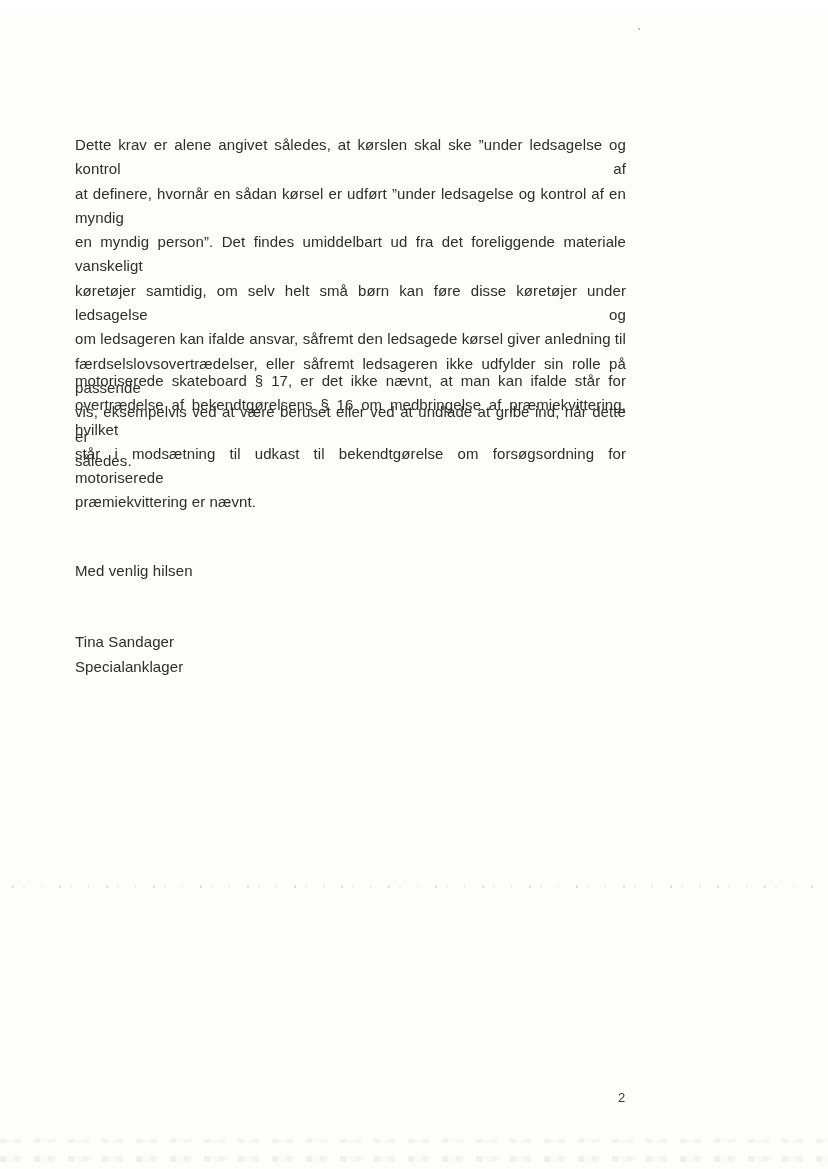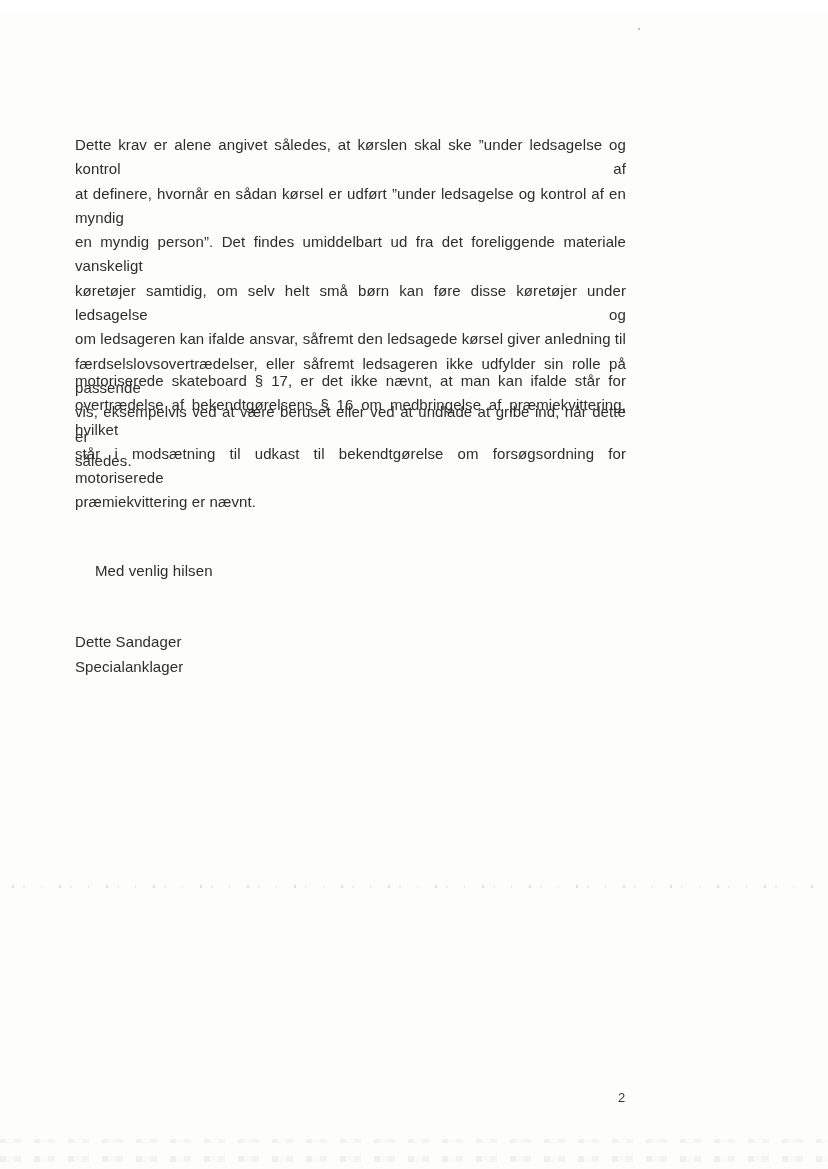--- a/index.html
+++ b/index.html
@@ -34,21 +34,21 @@
     text-align: justify;
     text-align-last: justify;
     white-space: normal;
   }
   .para .line.last {
     text-align: justify;
     text-align-last: left;
   }
   #paragraph-1 { top: 133px; }
   #paragraph-2 { top: 369px; }
-  #closing     { top: 559px; margin-left: 20px; }
+  #closing     { top: 559px; }
   #signature   { top: 629px; line-height: 25.3px; }
   #page-number {
     position: absolute;
     left: 618px;
     top: 1090px;
     font-size: 13px;
     color: #3a3a3a;
   }
   
   .speckle-line {
@@ -100,21 +100,21 @@
 <div id="paragraph-2" class="content-block para">
     <div class="line">motoriserede skateboard § 17, er det ikke nævnt, at man kan ifalde står for</div>
     <div class="line">overtrædelse af bekendtgørelsens § 16 om medbringelse af præmiekvittering, hvilket</div>
     <div class="line">står i modsætning til udkast til bekendtgørelse om forsøgsordning for motoriserede</div>
     <div class="line last">præmiekvittering er nævnt.</div>
   </div>
 
 <div id="closing" class="content-block">Med venlig hilsen</div>
 
 <div id="signature" class="content-block">
-  <div>Dette Sandager</div>
+  <div>Tina Sandager</div>
   <div>Specialanklager</div>
 </div>
 
 <div id="page-number">2</div>
 
 <div id="artifact-mid" class="speckle-line"></div>
 <div id="artifact-band-1" class="speckle-band"></div>
 <div id="artifact-band-2" class="speckle-band"></div>
 <div id="speck-top" class="speck"></div>
 

